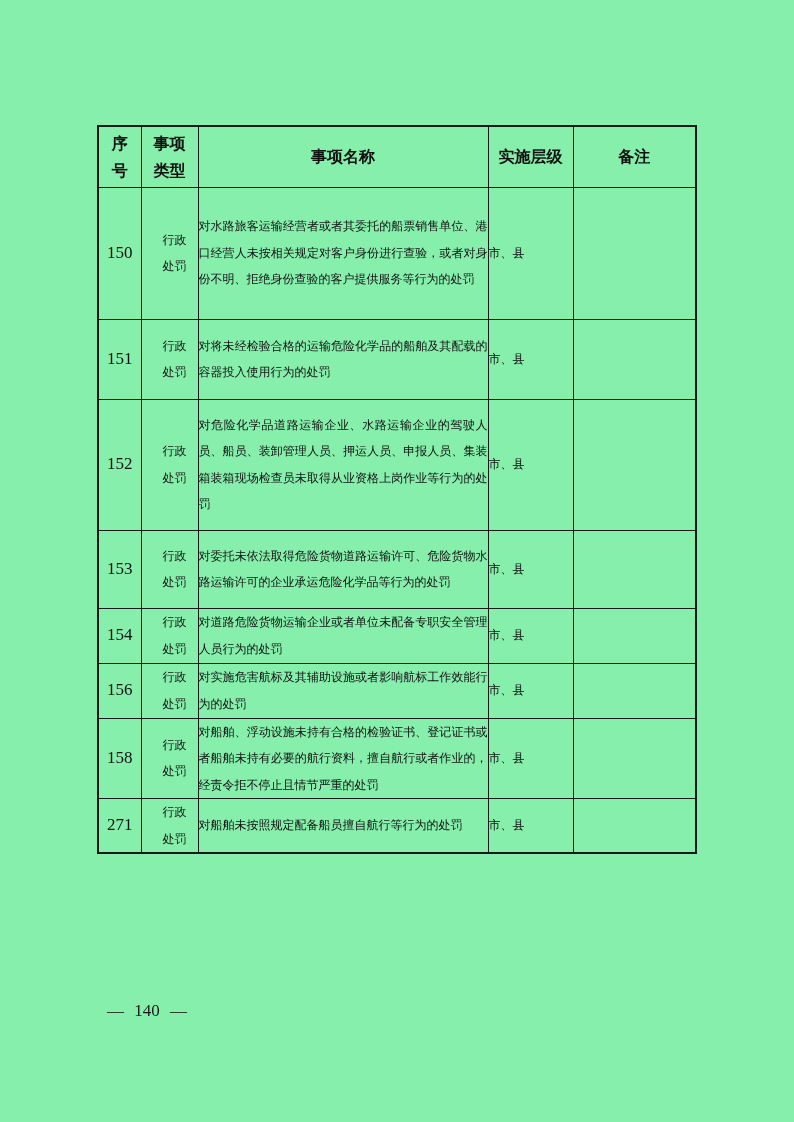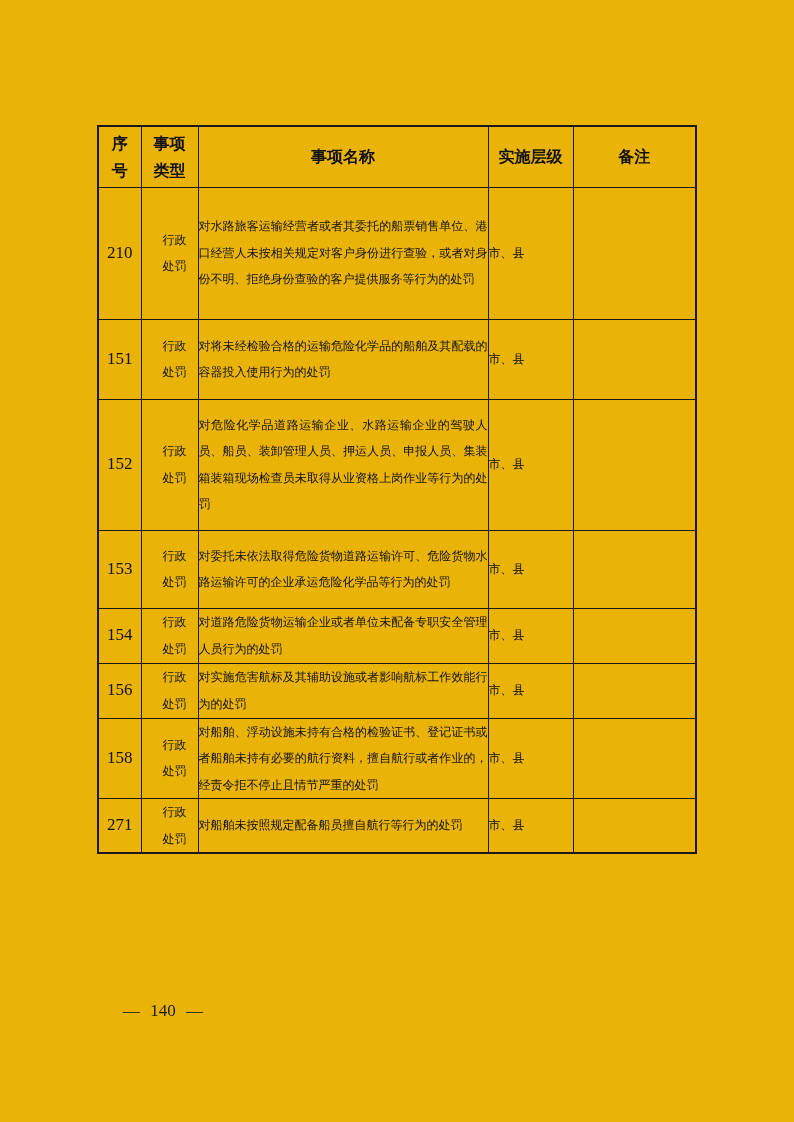--- a/index.html
+++ b/index.html
@@ -10,21 +10,21 @@
   body {
     width: 794px;
     height: 1122px;
     position: relative;
     font-family: "Liberation Serif", "DejaVu Serif", serif;
     color: #111111;
   }
   .page {
     position: absolute;
     inset: 0;
-    background: #eab308;
+    background: #86efac;
   }
   table.matters {
     position: absolute;
     left: 97px;
     top: 125px;
     width: 598px;
     border-collapse: collapse;
     table-layout: fixed;
     border: 2px solid #1a1a1a;
   }
@@ -77,21 +77,21 @@
   tbody tr:nth-child(4)  { height: 78px; }
   tbody tr:nth-child(5)  { height: 55px; }
   tbody tr:nth-child(6)  { height: 55px; }
   tbody tr:nth-child(7)  { height: 54px; }
   tbody tr:nth-child(8)  { height: 53px; }
   tbody tr:nth-child(9)  { height: 110px; }
   tbody tr:nth-child(10) { height: 55px; }
 
   .page-number {
     position: absolute;
-    left: 123px;
+    left: 107px;
     top: 1001px;
     font-size: 17px;
     font-family: "Liberation Serif", "DejaVu Serif", serif;
     color: #1a1a1a;
     word-spacing: 6px;
   }
 </style>
 </head>
 <body>
 
@@ -109,21 +109,21 @@
       <tr>
         <th><span class="hdr-wrap-1">序号</span></th>
         <th><span class="hdr-wrap-2">事项类型</span></th>
         <th>事项名称</th>
         <th>实施层级</th>
         <th>备注</th>
       </tr>
     </thead>
     <tbody>
       <tr>
-        <td class="c-no">210</td>
+        <td class="c-no">150</td>
         <td class="c-type"><span class="type-wrap">行政处罚</span></td>
         <td class="c-name">对水路旅客运输经营者或者其委托的船票销售单位、港口经营人未按相关规定对客户身份进行查验，或者对身份不明、拒绝身份查验的客户提供服务等行为的处罚</td>
         <td class="c-level">市、县</td>
         <td class="c-remark"></td>
       </tr>
       <tr>
         <td class="c-no">151</td>
         <td class="c-type"><span class="type-wrap">行政处罚</span></td>
         <td class="c-name">对将未经检验合格的运输危险化学品的船舶及其配载的容器投入使用行为的处罚</td>
         <td class="c-level">市、县</td>

